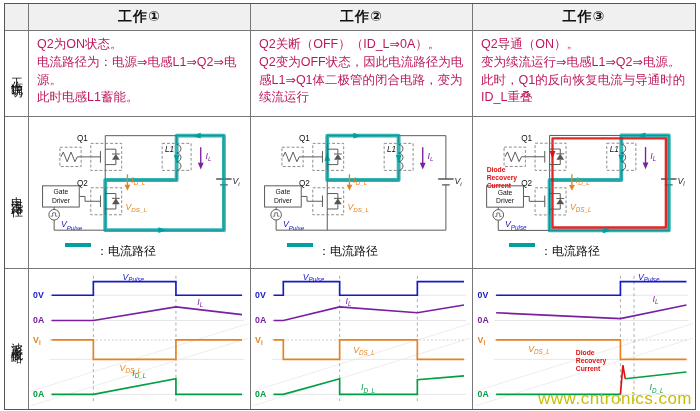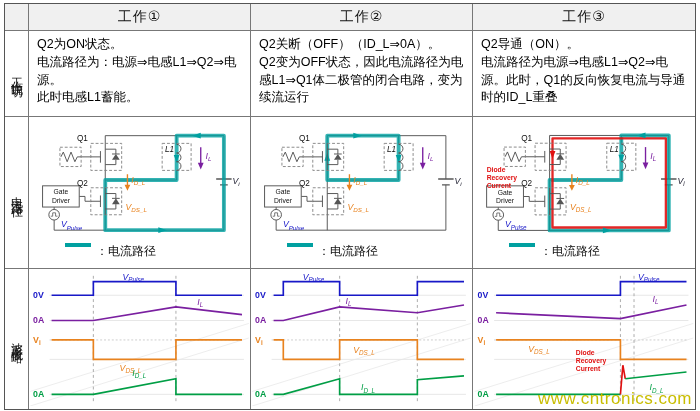--- a/index.html
+++ b/index.html
@@ -3,25 +3,25 @@
 <meta charset="utf-8">
 <style>
   html,body{margin:0;padding:0;background:#fff}
   body{width:700px;height:411px;position:relative;font-family:"Liberation Sans","DejaVu Sans",sans-serif}
   .tbl{position:absolute;left:4px;top:3px;width:690px;border:1px solid #555;display:grid;
        grid-template-columns:24px 1fr 1fr 1fr;grid-template-rows:27px 86px 152px 140px;background:#fff}
   .cell{border-right:1px solid #777;border-bottom:1px solid #777;overflow:hidden;background:#fff}
   .cell:nth-child(4n){border-right:none}
   .cell:nth-child(n+13){border-bottom:none}
   .head{background:#f0f0f0;display:flex;align-items:center;justify-content:center;
-        font-size:14px;font-weight:400;letter-spacing:1px;color:#111}
+        font-size:14px;font-weight:700;letter-spacing:1px;color:#111}
   .corner{background:#f0f0f0}
   .rowlab{display:flex;align-items:center;justify-content:center}
   .vtext{writing-mode:vertical-rl;text-orientation:upright;font-size:12px;letter-spacing:3px;color:#111}
-  .desc{font-size:12.5px;line-height:1.42;padding:5px 8px;white-space:pre-line;color:#000000}
+  .desc{font-size:12.5px;line-height:1.42;padding:5px 8px;white-space:pre-line;color:#be185d}
   .circ{padding:2px 2px 0;display:flex;flex-direction:column}
   .circ svg{width:100%;height:124px;display:block}
   .legend{display:flex;align-items:flex-start;padding-left:34px;height:22px;font-size:12px;color:#111}
   .lswatch{display:inline-block;width:26px;height:4px;background:#00A0A0;margin-right:5px}
   .wave{padding:1px}
   .wave svg{width:100%;height:136px;display:block}
   .watermark{position:absolute;right:8px;bottom:2px;font-size:17px;font-weight:normal;
              color:#C9BD00;letter-spacing:.5px}
   svg text{font-family:"Liberation Sans","DejaVu Sans",sans-serif}
   .wire{stroke:#555;stroke-width:1;fill:none}
@@ -71,21 +71,21 @@
 
   <div class="cell rowlab">
       <span class="vtext">工作说明</span>
     </div>
   <div class="cell desc">Q2为ON状态。
 电流路径为：电源⇒电感L1⇒Q2⇒电源。
 此时电感L1蓄能。</div>
   <div class="cell desc">Q2关断（OFF）（ID_L⇒0A）。
 Q2变为OFF状态，因此电流路径为电感L1⇒Q1体二极管的闭合电路，变为续流运行</div>
   <div class="cell desc">Q2导通（ON）。
-电流路径为电源⇒电感L1⇒Q2⇒电源。此时，Q1的反向恢复电流与导通时的ID_L重叠</div>
+变为续流运行⇒电感L1⇒Q2⇒电源。此时，Q1的反向恢复电流与导通时的ID_L重叠</div>
 
   <div class="cell rowlab">
       <span class="vtext">电流路径</span>
     </div>
 
   <div class="cell circ">
     <svg viewBox="0 0 225 122">
       <g>
         <path class="wire" d="M77,14 H200 M200,14 V59 M200,65 V112 M24,112 H200 M77,14 V22 M77,50 V60 M151,14 V23 M151,50 V60 M77,60 H151 M77,60 V68 M77,96 V112 M50,77 H56 V82 H62 M52,36 H62 M24,88 V90.5 M24,101.5 V112"></path>
         <path class="wire w14" d="M192,59 H208 M196,65 H204"></path>

